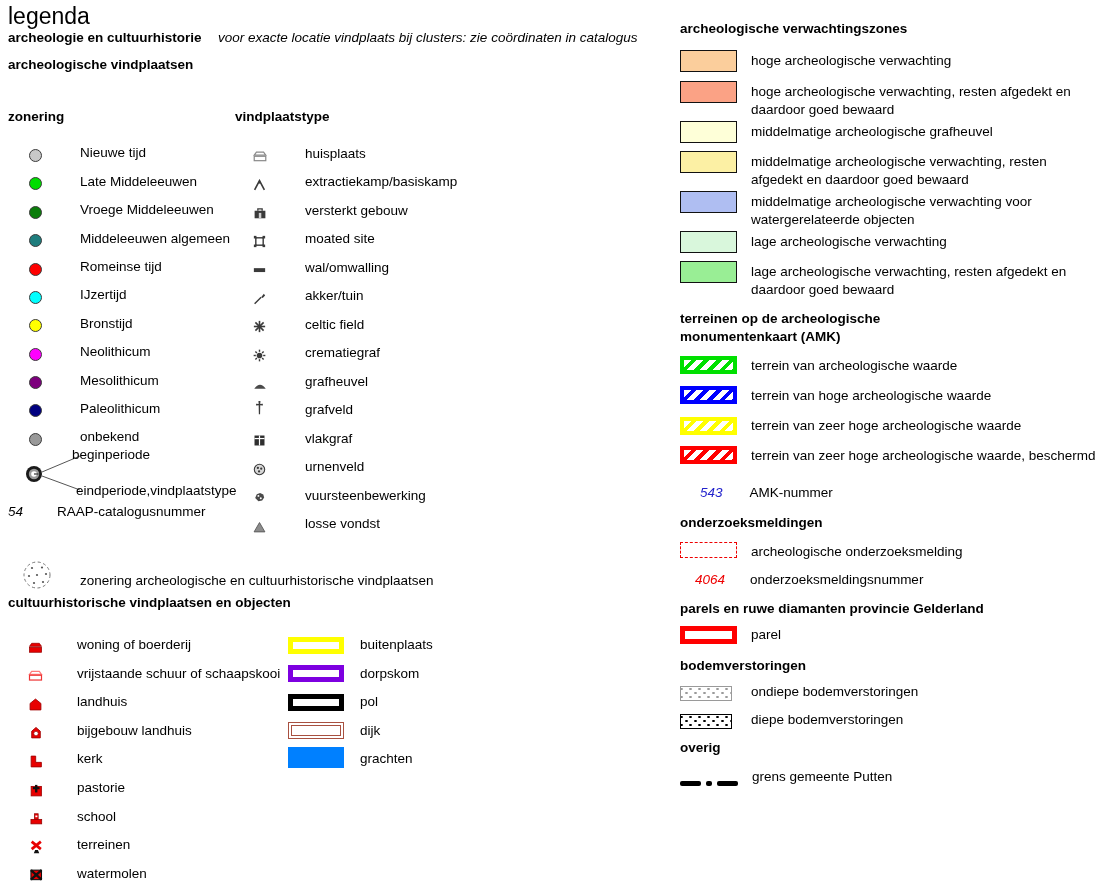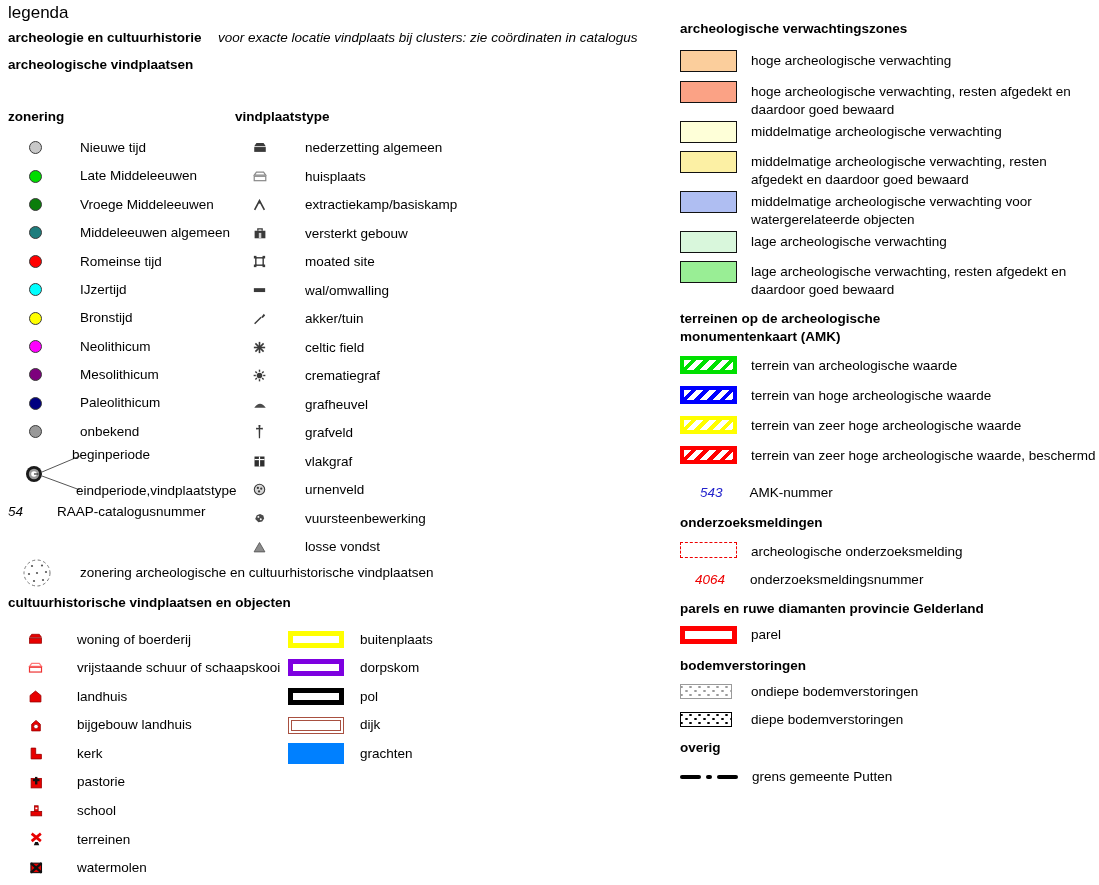--- a/index.html
+++ b/index.html
@@ -4,21 +4,21 @@
 <style>
   html,body { margin:0; padding:0; }
   body {
     position:relative; width:1099px; height:885px; background:#ffffff;
     font-family:"Liberation Sans","DejaVu Sans",sans-serif; font-size:13.5px;
     color:#000; overflow:hidden; line-height:1.3;
   }
   .abs  { position:absolute; }
   .head { font-weight:bold; }
   .it   { font-style:italic; }
-  .row  { display:flex; align-items:center; }
+  .row  { display:flex; align-items:flex-end; }
   .r28  { height:28.4px; }
   .r285 { height:28.5px; }
   .r286 { height:28.6px; }
   .lbl  { white-space:nowrap; }
   
   .dot  { flex:none; width:13px; height:13px; border-radius:50%;
           border:1px solid #3c3c3c; box-sizing:border-box; background:var(--c,#ccc); }
   
   .icell { flex:none; width:17px; display:flex; justify-content:center; align-items:center; }
   
@@ -45,21 +45,21 @@
   .num { font-style:italic; color:var(--c,#000); }
   
   .grens { display:flex; align-items:center; gap:5px; }
   .g-dash { width:21px; height:4.5px; background:#000; border-radius:2px; }
   .g-dot  { width:6px;  height:4.5px; background:#000; border-radius:2px; }
   .glyph { color:#3a3a3a; }
 </style>
 </head>
 <body>
 
-<div class="abs" style="left:8px;top:2px;font-size:17px">legenda</div>
+<div class="abs" style="left:8px;top:2px;font-size:23px">legenda</div>
 <div class="abs head" style="left:8px;top:29px">archeologie en cultuurhistorie</div>
 <div class="abs it" style="left:218px;top:29px">voor exacte locatie vindplaats bij clusters: zie coördinaten in catalogus</div>
 <div class="abs head" style="left:8px;top:56px">archeologische vindplaatsen</div>
 
 <div class="abs" style="left:8px;top:108px;width:225px">
   <div class="head">zonering</div>
   <div style="margin-top:8px">
     <div class="row r28">
         <span class="dot" style="margin-left: 21px; --c: #c8c8c8;"></span>
         <span class="lbl" style="margin-left:38px">Nieuwe tijd</span>
@@ -121,29 +121,20 @@
 </div>
 
 <div class="abs row" style="left:8px;top:503px">
   <span class="num" style="">54</span>
   <span class="lbl" style="margin-left:34px">RAAP-catalogusnummer</span>
 </div>
 
 <div class="abs" style="left:235px;top:108px;width:235px">
   <div class="head">vindplaatstype</div>
   <div style="margin-top:8px">
-    <div class="row r285">
-      <span class="icell" style="margin-left:16px">
-          <svg width="14" height="11" viewBox="0 0 12.5 10">
-            <path d="M1,3.8 L3,1 H9.5 L11.5,3.8 Z" fill="#3a3a3a"></path>
-            <rect x="1" y="4.6" width="10.5" height="4.4" fill="#3a3a3a"></rect>
-          </svg>
-        </span>
-      <span class="lbl" style="margin-left:37px">nederzetting algemeen</span>
-      </div>
     <div class="row r285">
       <span class="icell" style="margin-left:16px">
           <svg width="14" height="11" viewBox="0 0 12.5 10">
             <path d="M1,3.8 L3,1 H9.5 L11.5,3.8 Z" fill="none" stroke="#8a8a8a" stroke-width="1.1"></path>
             <rect x="1" y="4.8" width="10.5" height="4" fill="none" stroke="#8a8a8a" stroke-width="1.1"></rect>
           </svg>
         </span>
       <span class="lbl" style="margin-left:37px">huisplaats</span>
       </div>
     <div class="row r285">
@@ -417,21 +408,21 @@
   <div class="abs row" style="left:0;top:30px;align-items:flex-start">
       <span class="swatch" style="--c: #fbce9c;"></span>
       <span class="zlab">hoge archeologische verwachting</span>
     </div>
   <div class="abs row" style="left:0;top:61px;align-items:flex-start">
       <span class="swatch" style="--c: #fba285;"></span>
       <span class="zlab">hoge archeologische verwachting, resten afgedekt en daardoor goed bewaard</span>
     </div>
   <div class="abs row" style="left:0;top:101px;align-items:flex-start">
       <span class="swatch" style="--c: #feffd8;"></span>
-      <span class="zlab">middelmatige archeologische verwachting</span>
+      <span class="zlab">middelmatige archeologische grafheuvel</span>
     </div>
   <div class="abs row" style="left:0;top:131px;align-items:flex-start">
       <span class="swatch" style="--c: #fcf0a4;"></span>
       <span class="zlab">middelmatige archeologische verwachting, resten afgedekt en daardoor goed bewaard</span>
     </div>
   <div class="abs row" style="left:0;top:171px;align-items:flex-start">
       <span class="swatch" style="--c: #afbef2;"></span>
       <span class="zlab">middelmatige archeologische verwachting voor watergerelateerde objecten</span>
     </div>
   <div class="abs row" style="left:0;top:211px;align-items:flex-start">
@@ -446,21 +437,21 @@
   <div class="abs head" style="left:0;top:290px;width:215px">terreinen op de archeologische monumentenkaart (AMK)</div>
 
   <div class="abs row" style="left:0;top:336px;align-items:flex-start">
       <span class="hatch" style="--c: #00e000;"></span>
       <span class="alab">terrein van archeologische waarde</span>
     </div>
   <div class="abs row" style="left:0;top:366px;align-items:flex-start">
       <span class="hatch" style="--c: #0000ff;"></span>
       <span class="alab">terrein van hoge archeologische waarde</span>
     </div>
-  <div class="abs row" style="left:0;top:396px;align-items:center">
+  <div class="abs row" style="left:0;top:396px;align-items:flex-end">
       <span class="hatch" style="--c: #ffff00;"></span>
       <span class="alab">terrein van zeer hoge archeologische waarde</span>
     </div>
   <div class="abs row" style="left:0;top:426px;align-items:flex-start">
       <span class="hatch" style="--c: #ff0000;"></span>
       <span class="alab">terrein van zeer hoge archeologische waarde, beschermd</span>
     </div>
 
   <div class="abs row" style="left:0;top:464px">
     <span class="num" style="margin-left: 20px; --c: #2222cc;">543</span>

